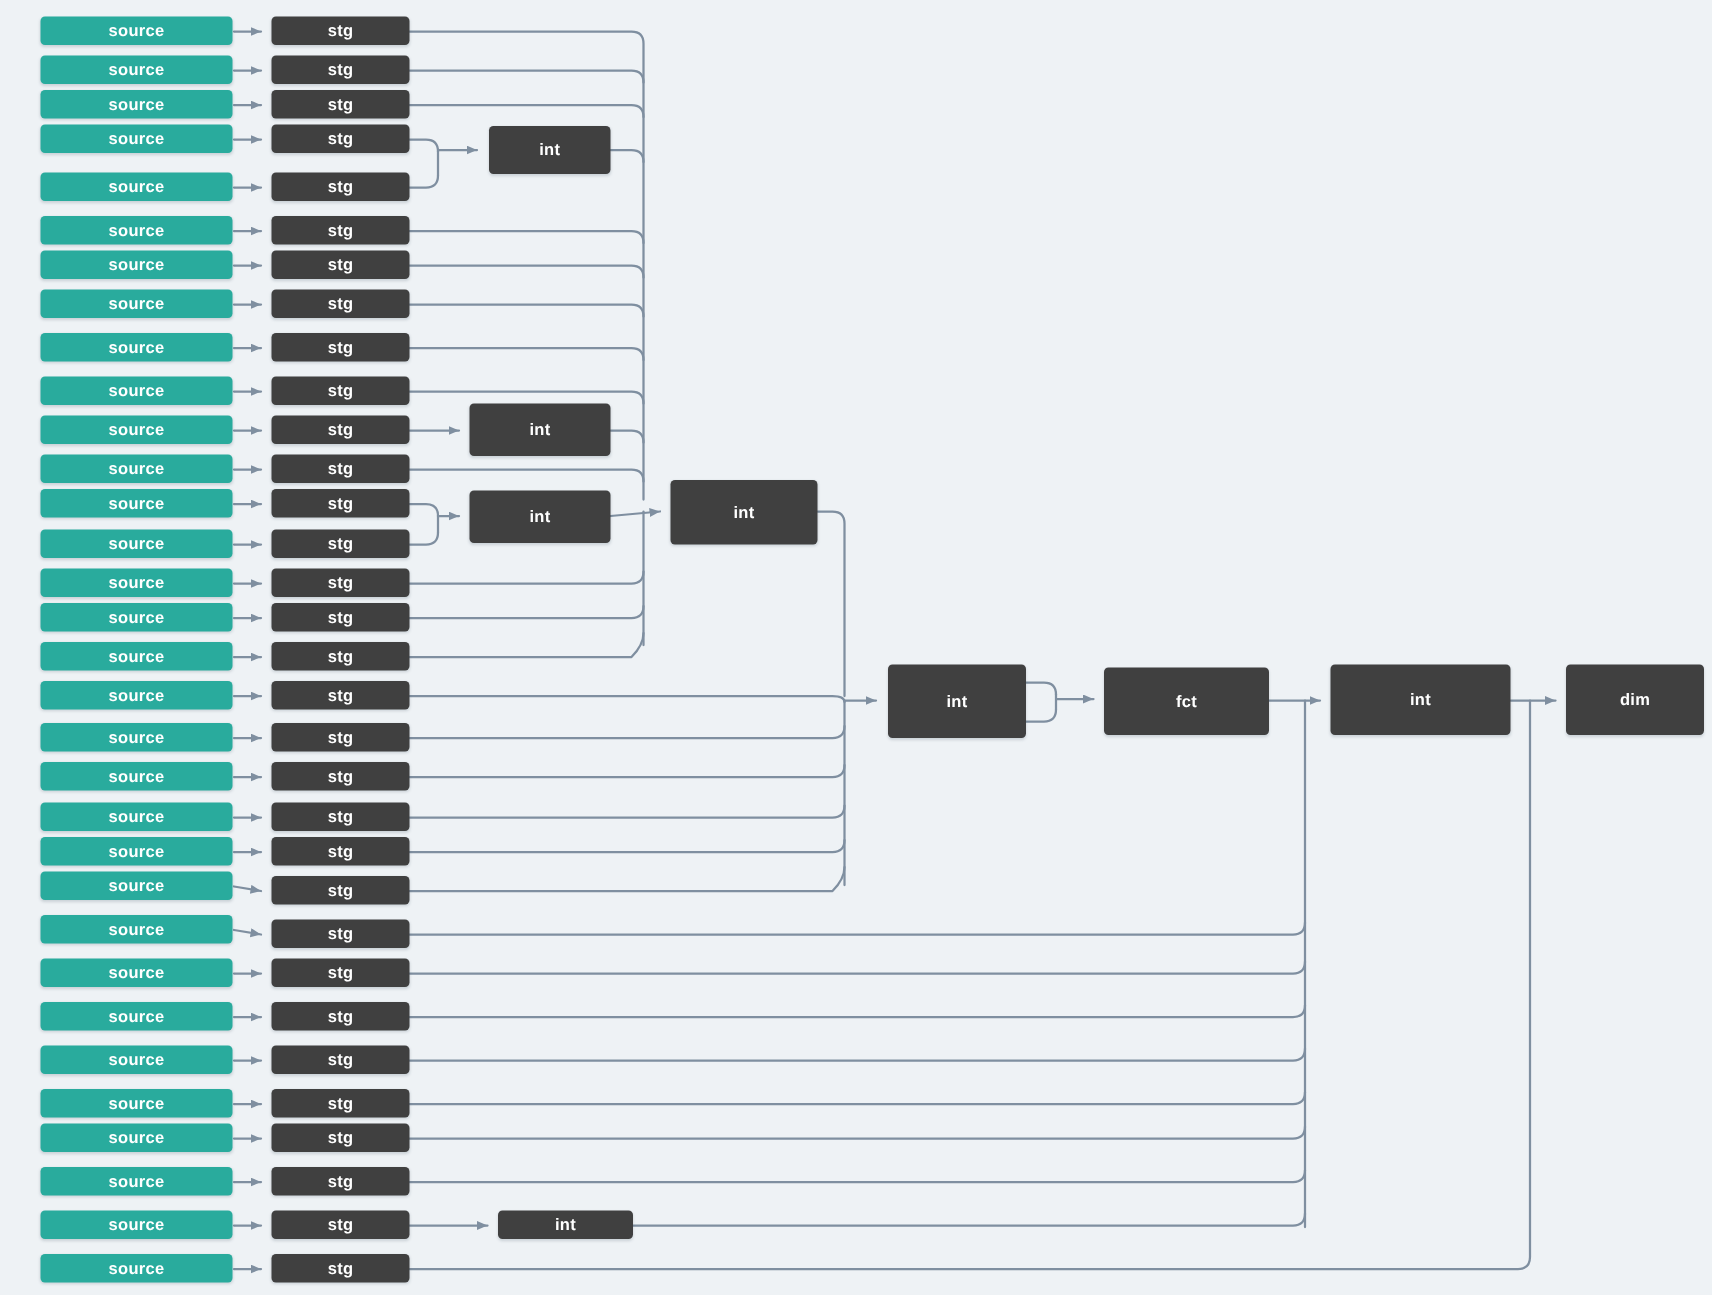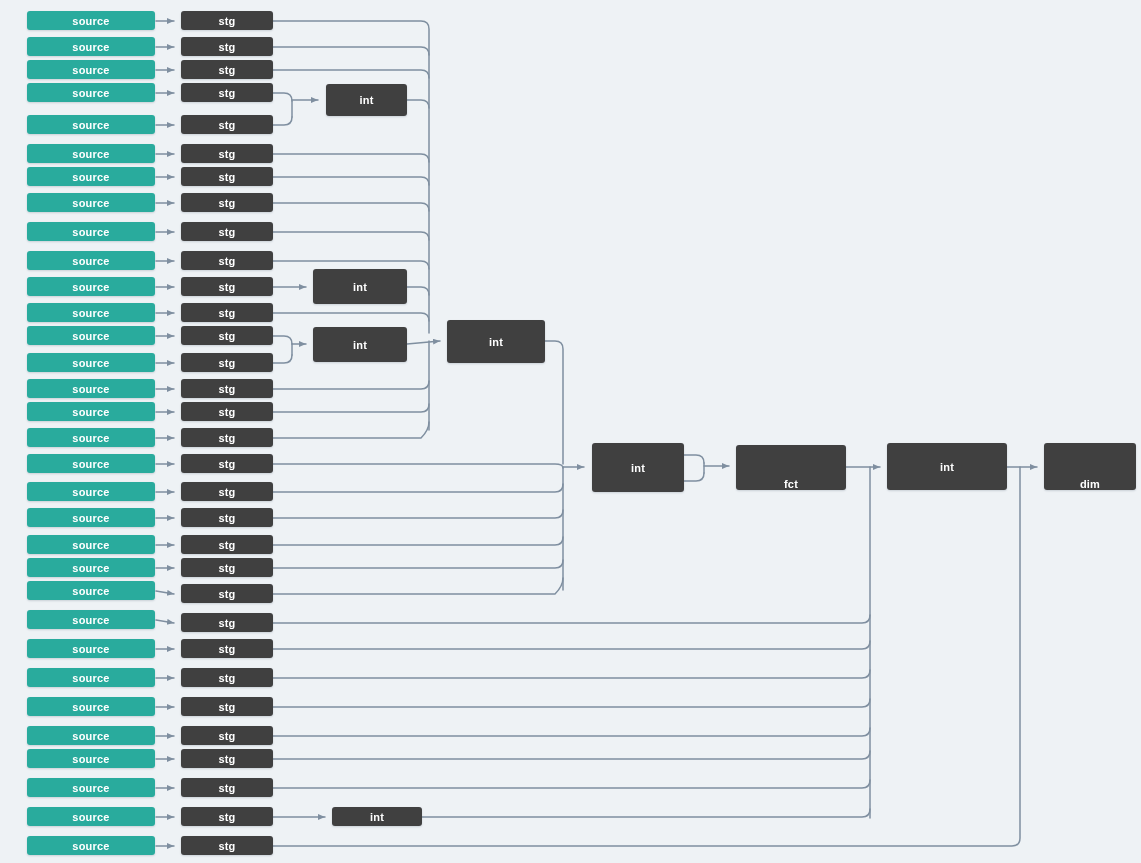--- a/index.html
+++ b/index.html
@@ -20,21 +20,21 @@
     color:#ffffff;
     font-size:11px;
     font-weight:bold;
     letter-spacing:.2px;
     border-radius:3px;
     box-shadow:0 1px 2px rgba(40,60,80,.18);
     user-select:none;
   }
   .node.source{background:#29ab9d;}
   .node.stg,.node.int,.node.fct,.node.dim{background:#404040;}
-  .node.fct,.node.dim{font-weight:bold;align-items:flex-end;}
+  .node.fct,.node.dim{font-weight:bold;}
 </style>
 </head>
 <body>
 
 <div id="canvas">
 
   <svg id="edges" viewBox="0 0 1141 863" xmlns="http://www.w3.org/2000/svg">
     <defs>
       <marker id="ah" markerWidth="8" markerHeight="8" refX="7" refY="3" orient="auto" markerUnits="userSpaceOnUse">
         <path d="M0,0 L7,3 L0,6 z" fill="#7f8fa0"></path>

